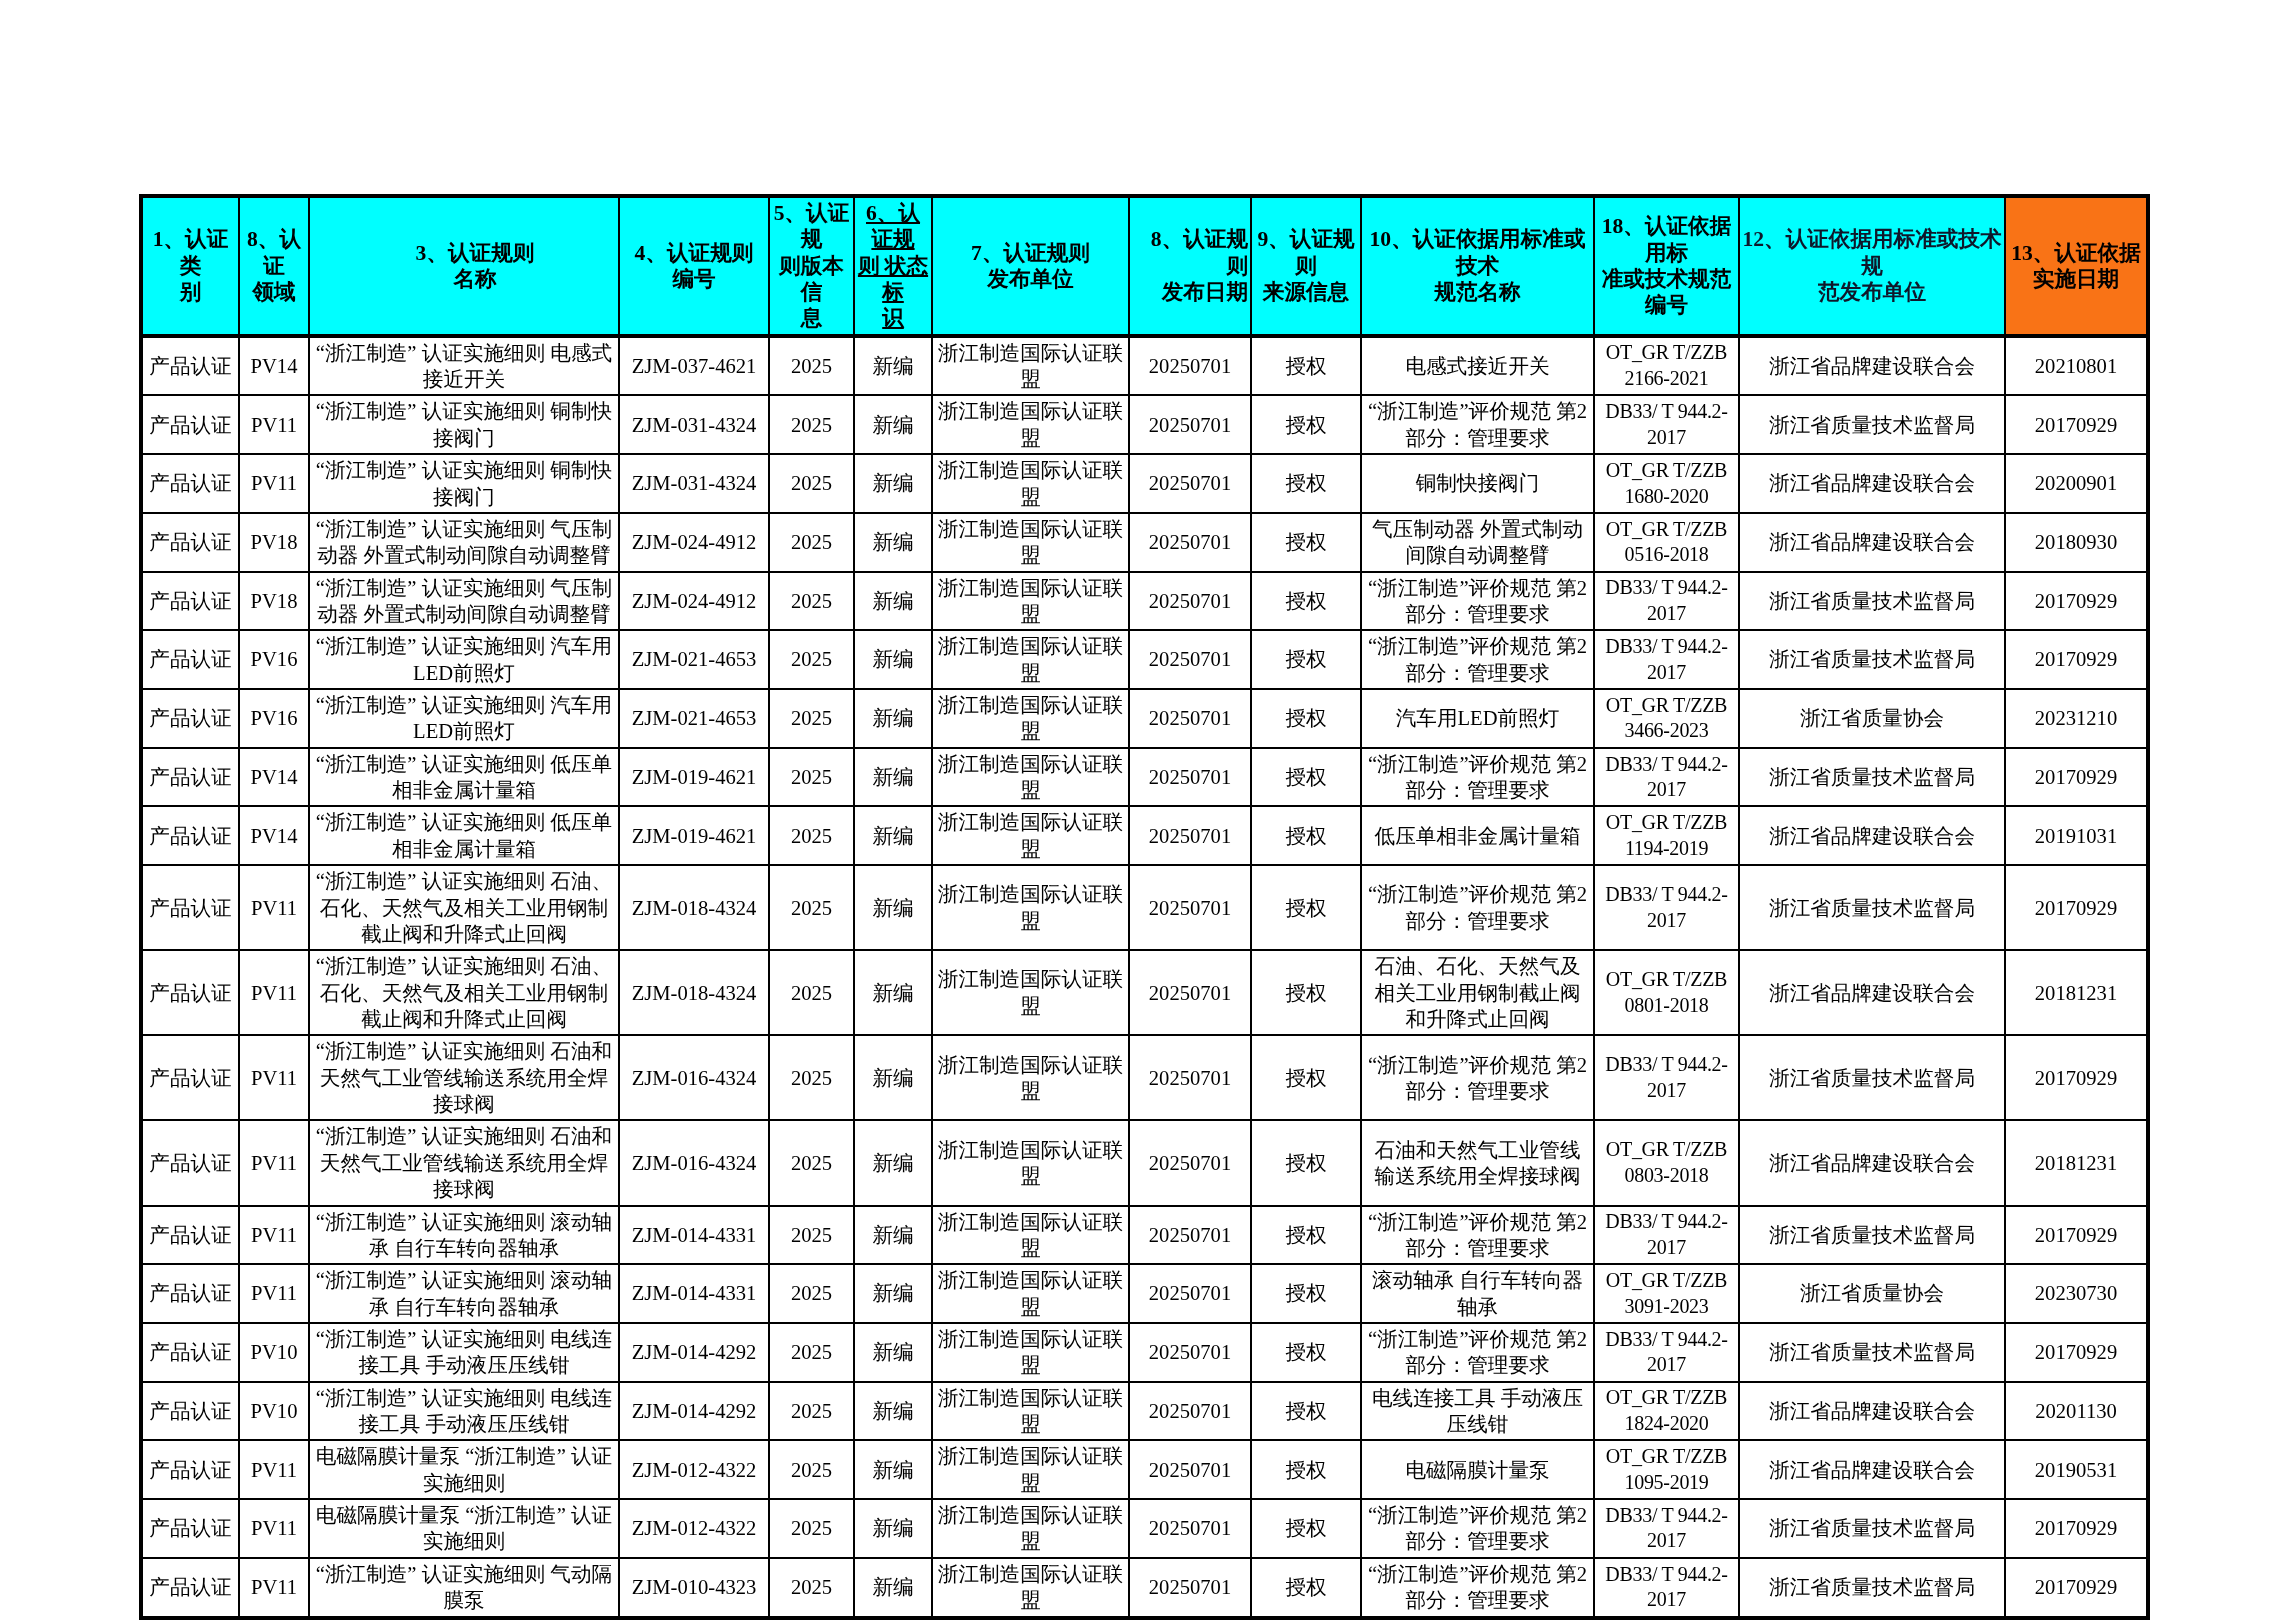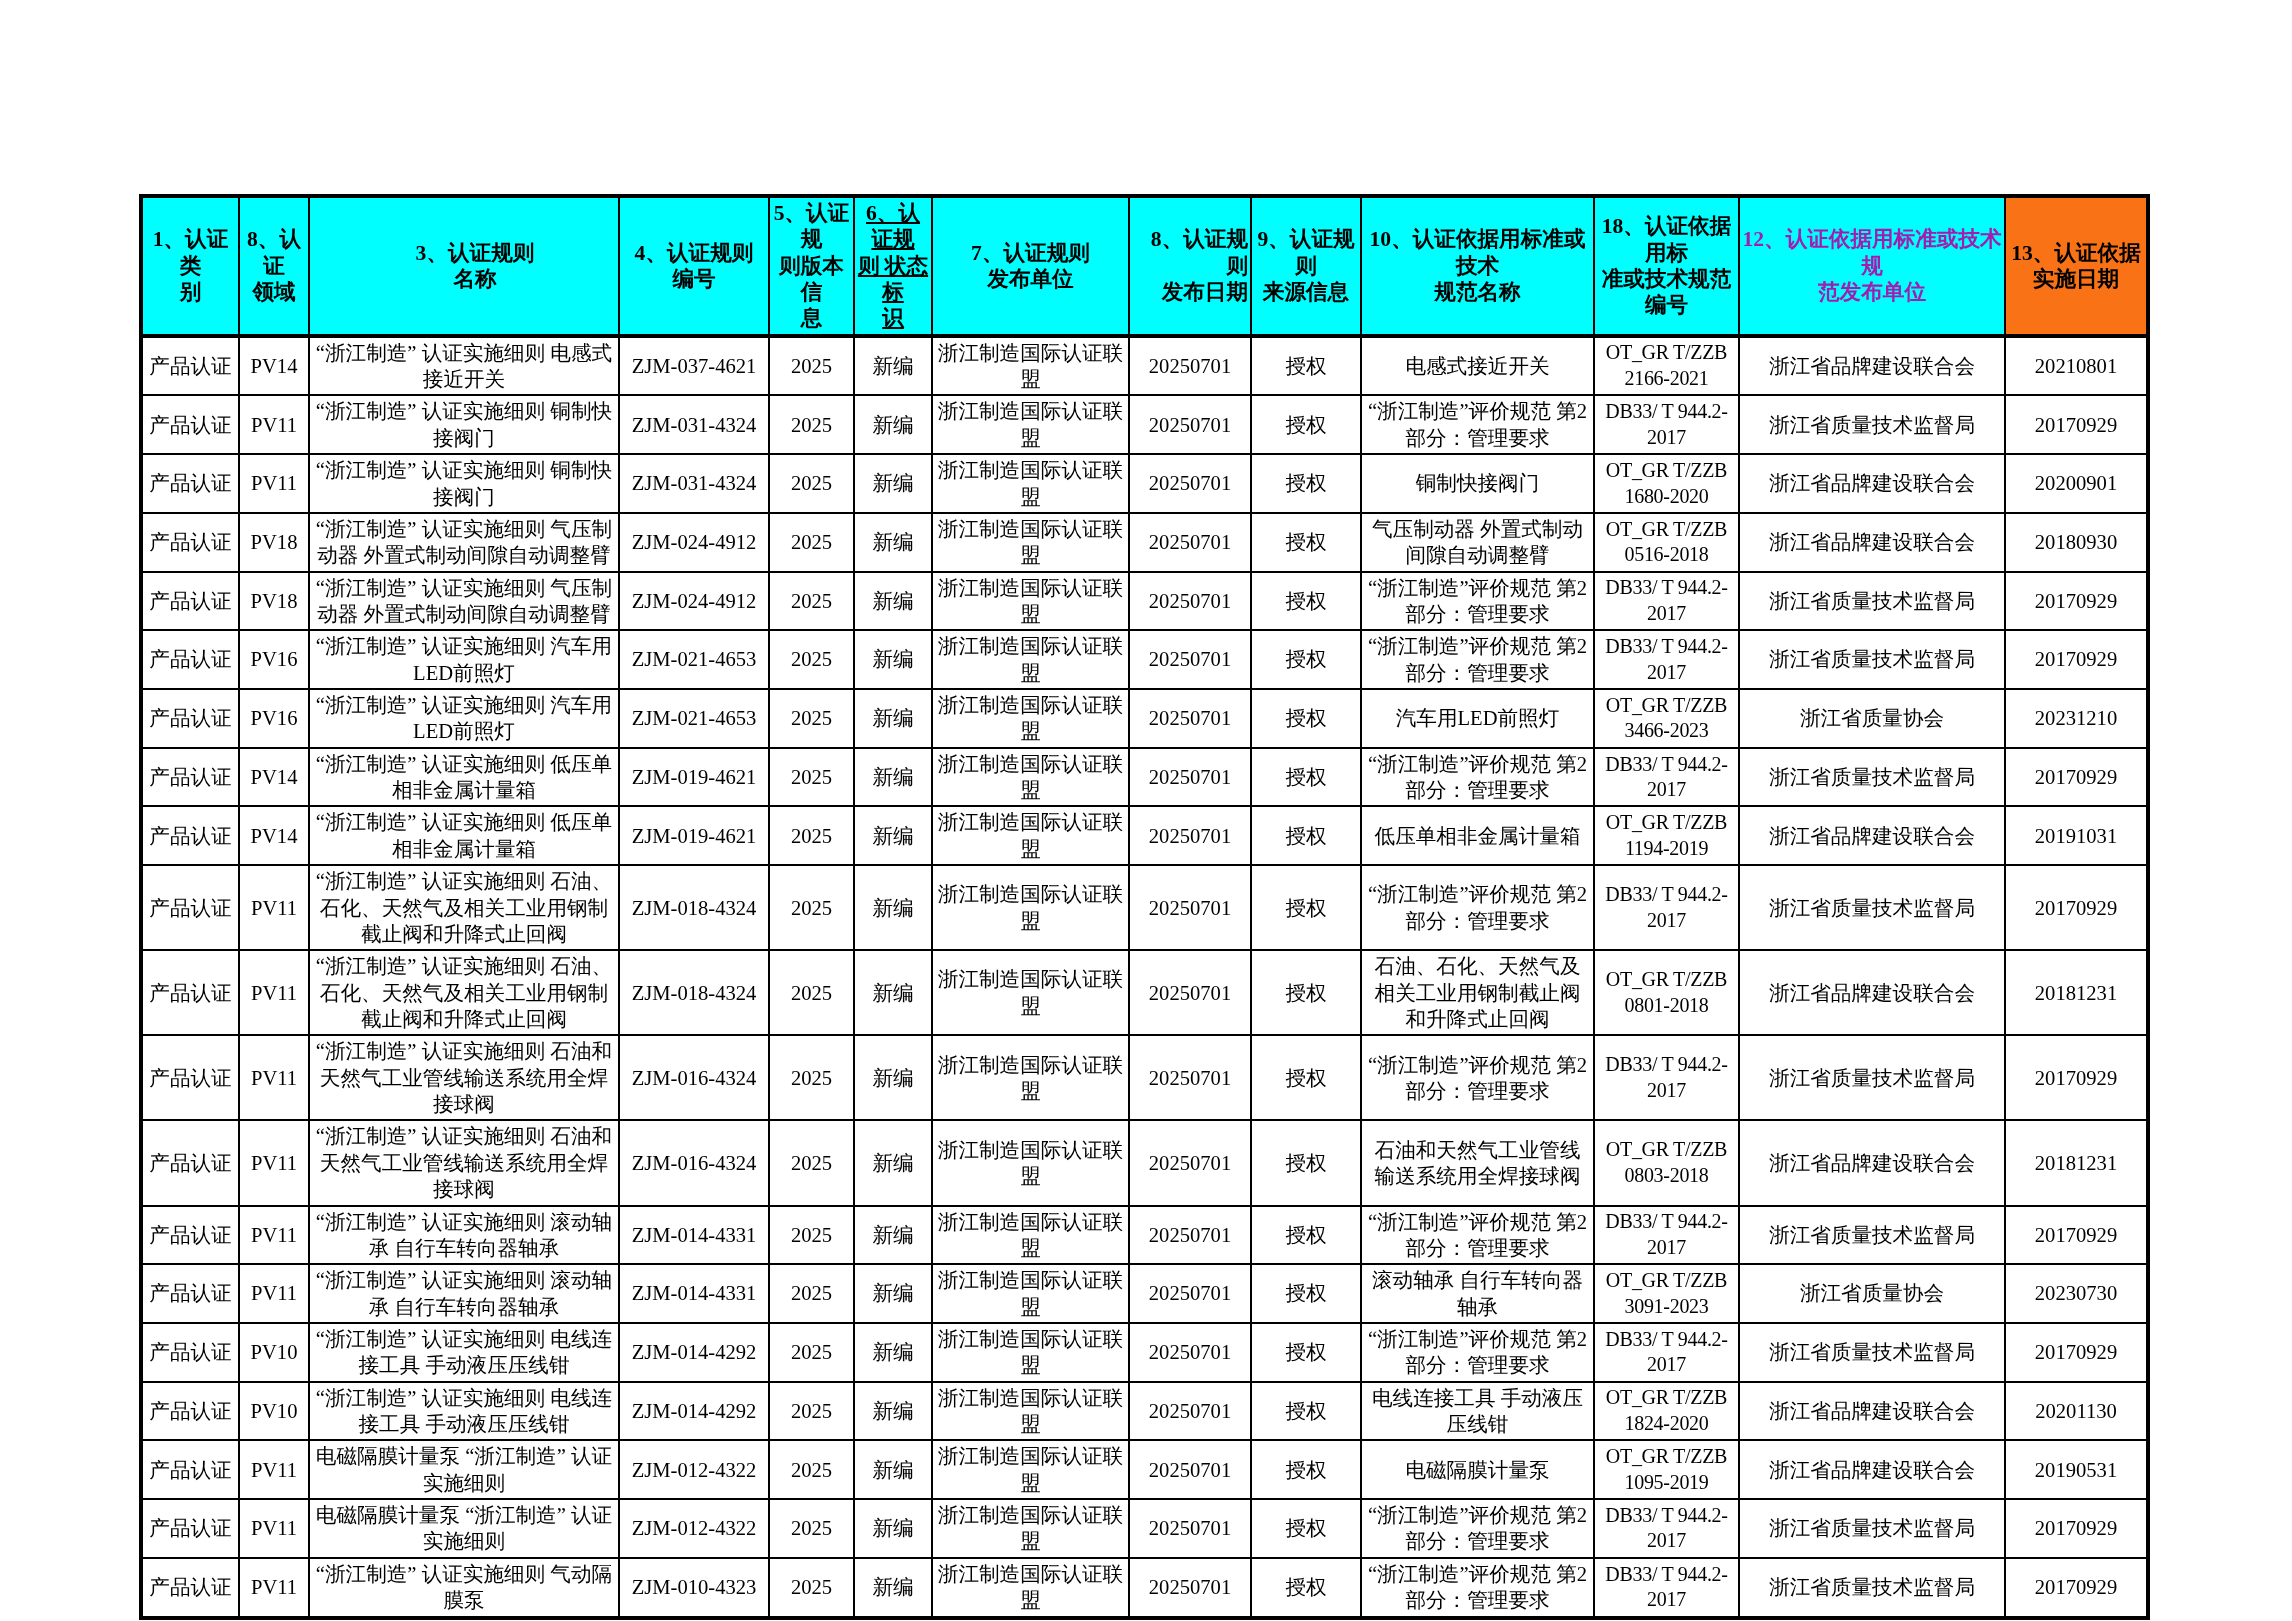--- a/index.html
+++ b/index.html
@@ -88,21 +88,21 @@
         <th style="background: rgb(0, 255, 255); color: rgb(0, 0, 0);">7、认证规则
 发布单位</th>
         <th style="background: rgb(0, 255, 255); color: rgb(0, 0, 0); text-align: right;">8、认证规则
 发布日期</th>
         <th style="background: rgb(0, 255, 255); color: rgb(0, 0, 0);">9、认证规则
 来源信息</th>
         <th style="background: rgb(0, 255, 255); color: rgb(0, 0, 0);">10、认证依据用标准或技术
 规范名称</th>
         <th style="background: rgb(0, 255, 255); color: rgb(0, 0, 0);">18、认证依据用标
 准或技术规范编号</th>
-        <th style="background: rgb(0, 255, 255); color: #a21caf;">12、认证依据用标准或技术规
+        <th style="background: rgb(0, 255, 255); color: #0f172a;">12、认证依据用标准或技术规
 范发布单位</th>
         <th style="background: #f97316; color: rgb(0, 0, 0);">13、认证依据
 实施日期</th>
       </tr>
     </thead>
     <tbody id="table-body">
         <tr>
           <td>产品认证</td>
           <td>PV14</td>
           <td>“浙江制造” 认证实施细则 电感式接近开关</td>

